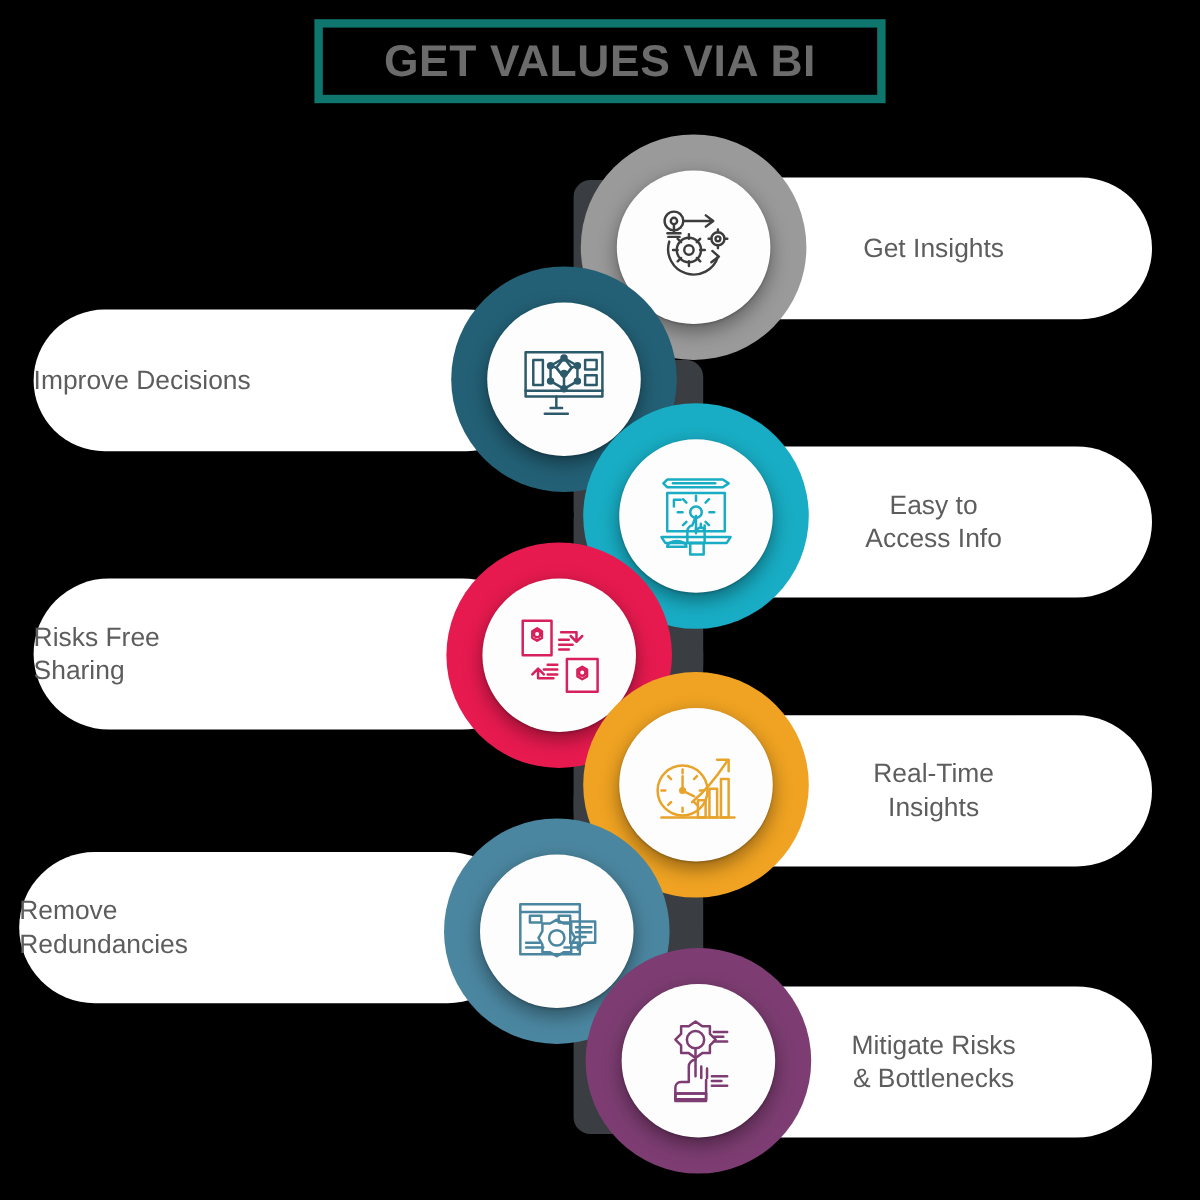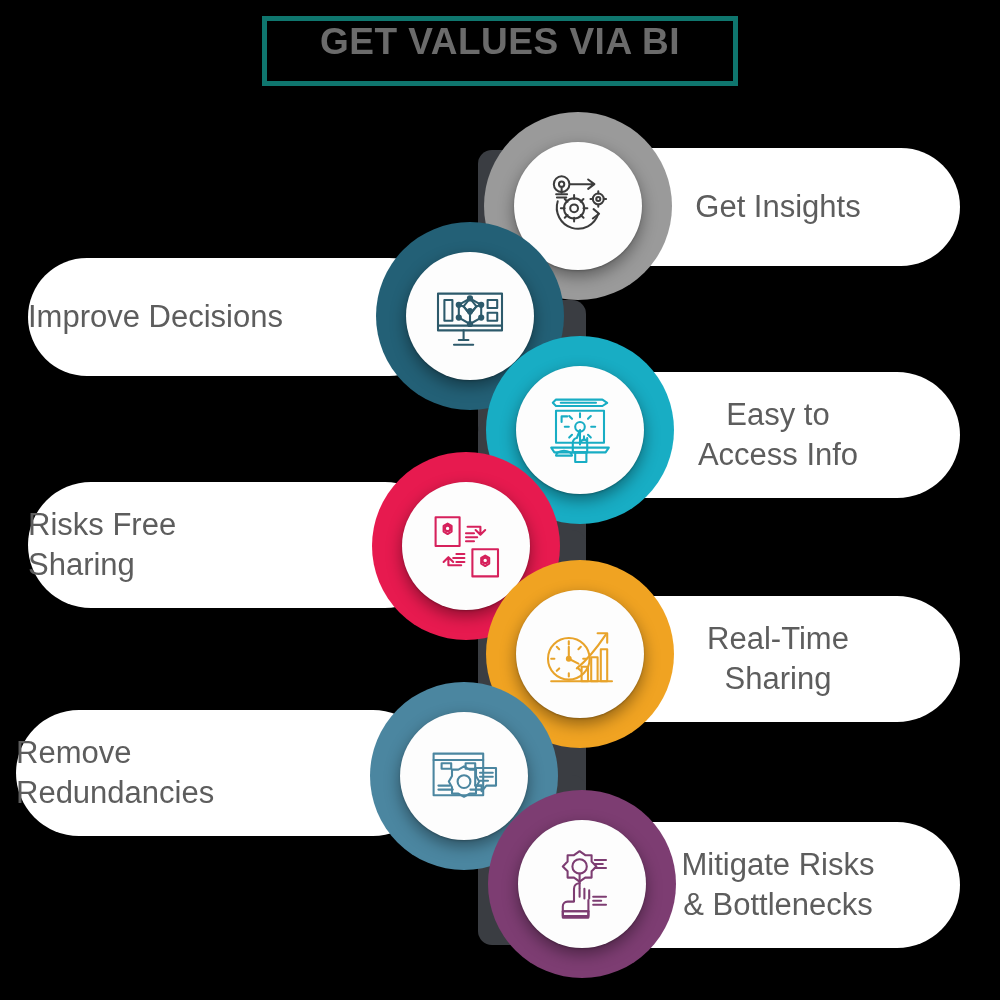--- a/index.html
+++ b/index.html
@@ -14,22 +14,22 @@
     position: relative;
     width: 1000px; height: 1000px;
     background: #000000;
   }
 
   
   #title-box {
     position: absolute;
     left: 262px; top: 16px;
     width: 476px; height: 70px;
-    border: 5px solid #0f766e;
-    display: flex; justify-content: center;
+    border: 7px solid #0f766e;
+    display: flex; align-items: center; justify-content: center;
   }
   #title-text {
     color: #6b6b6b;
     font-size: 37px;
     font-weight: bold;
     letter-spacing: 0.5px;
     white-space: nowrap;
   }
 
   
@@ -46,21 +46,21 @@
     border-radius: 999px;
     display: flex;
     align-items: center;
     z-index: 3;
     box-shadow: 0 4px 14px rgba(0,0,0,0.35);
   }
   .pill.right { justify-content: flex-start; }
   .pill.left  { justify-content: flex-end; }
   .pill-label {
     color: #5d5d5d;
-    font-size: 31px;
+    font-size: 22px;
     line-height: 1.28;
     white-space: pre-line;
   }
   .pill.right .pill-label { text-align: center; padding-left: 56px; padding-right: 20px; width: 100%; }
   .pill.left  .pill-label { text-align: left; padding-right: 60px; width: 100%; }
 
   
   .node {
     position: absolute;
     border-radius: 50%;
@@ -110,21 +110,21 @@
 Access Info</div>
   </div>
 
   <div class="pill left" style="left:28px; top:482px; width:420px; height:126px;">
     <div class="pill-label">Risks Free
 Sharing</div>
   </div>
 
   <div class="pill right" style="left:560px; top:596px; width:400px; height:126px;">
     <div class="pill-label">Real-Time
-Sharing</div>
+Insights</div>
   </div>
 
   <div class="pill left" style="left:16px; top:710px; width:420px; height:126px;">
     <div class="pill-label">Remove
 Redundancies</div>
   </div>
 
   <div class="pill right" style="left:560px; top:822px; width:400px; height:126px;">
     <div class="pill-label">Mitigate Risks
 &amp; Bottlenecks</div>

